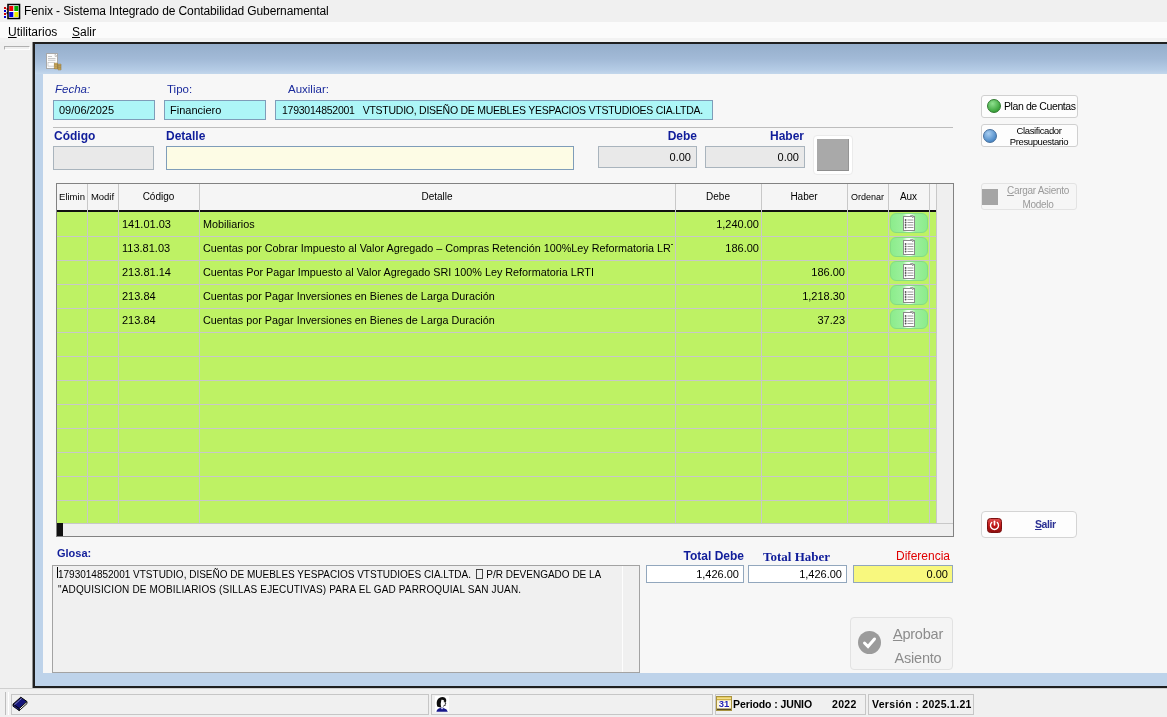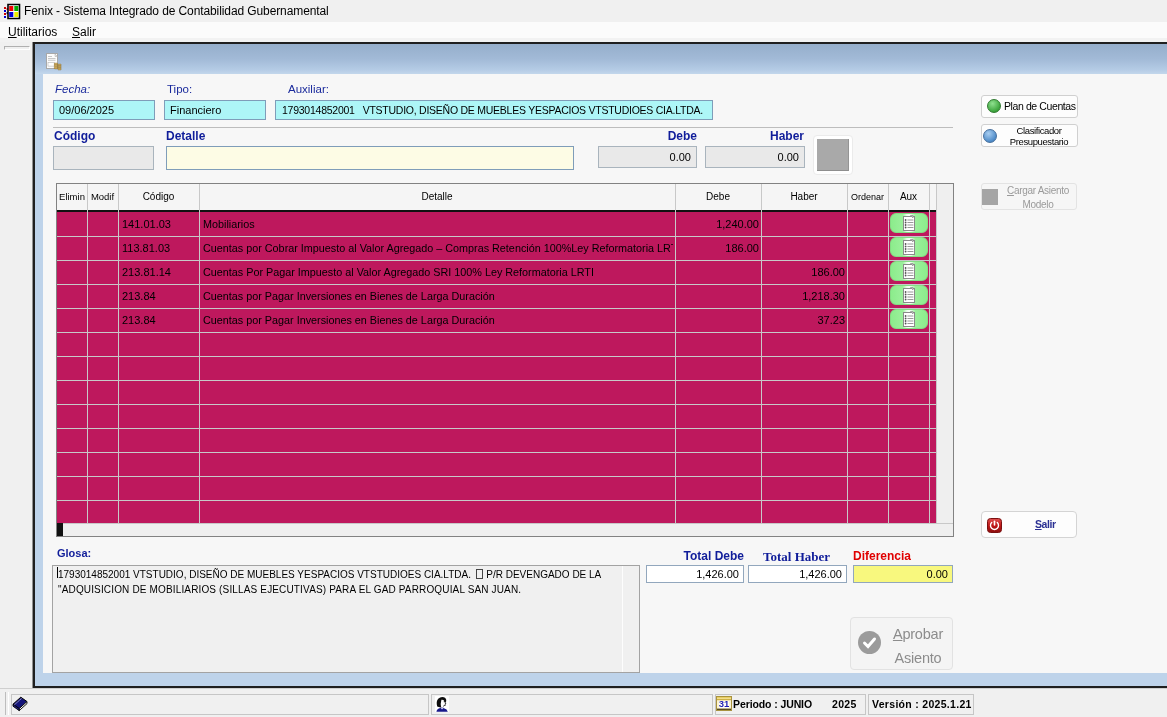--- a/index.html
+++ b/index.html
@@ -90,21 +90,21 @@
   <div class="abs blbl" style="left:166px;top:129px;font-size:12px;">Detalle</div>
   <div class="abs blbl" style="left:598px;top:129px;width:99px;text-align:right;font-size:12px;">Debe</div>
   <div class="abs blbl" style="left:705px;top:129px;width:99px;text-align:right;font-size:12px;">Haber</div>
   <div class="abs gfld" style="left:53px;top:146px;width:101px;height:24px;"></div>
   <div class="abs fld" style="left:166px;top:146px;width:408px;height:24px;background:#fdfce5;"></div>
   <div class="abs gfld" style="left:598px;top:146px;width:99px;height:22px;line-height:20px;text-align:right;padding-right:5px;">0.00</div>
   <div class="abs gfld" style="left:705px;top:146px;width:100px;height:22px;line-height:20px;text-align:right;padding-right:5px;">0.00</div>
   <div class="abs" style="left:813px;top:135px;width:40px;height:40px;background:#fff;border:1px solid #ebebeb;border-radius:4px;box-sizing:border-box;"></div>
   <div class="abs" style="left:817px;top:139px;width:32px;height:32px;background:#a9a9a9;border-right:1px solid #949494;border-bottom:1px solid #8e8e8e;box-sizing:border-box;"></div>
 
-  <div id="grid" class="abs" style="left:56px;top:183px;width:898px;height:354px;background:#be185d;border:1px solid #828282;box-sizing:border-box;font-size:11px;color:#000;">
+  <div id="grid" class="abs" style="left:56px;top:183px;width:898px;height:354px;background:#bef264;border:1px solid #828282;box-sizing:border-box;font-size:11px;color:#000;">
 
     <div class="abs" style="left:0;top:0;width:879px;height:26px;background:#f5f5f5;border-bottom:2px solid #111;box-sizing:content-box;"></div>
     <div class="abs ghd" style="left:0;top:0;width:30px;font-size:9.5px;">Elimin</div>
     <div class="abs ghd" style="left:30px;top:0;width:31px;font-size:9.5px;">Modif</div>
     <div class="abs ghd" style="left:61px;top:0;width:81px;">Código</div>
     <div class="abs ghd" style="left:142px;top:0;width:476px;">Detalle</div>
     <div class="abs ghd" style="left:618px;top:0;width:86px;">Debe</div>
     <div class="abs ghd" style="left:704px;top:0;width:86px;">Haber</div>
     <div class="abs ghd" style="left:790px;top:0;width:41px;font-size:9px;">Ordenar</div>
     <div class="abs ghd" style="left:831px;top:0;width:41px;">Aux</div>
@@ -190,21 +190,21 @@
     </defs>
   </svg>
 
   <div class="abs blbl" style="left:57px;top:547px;">Glosa:</div>
   <div class="abs" style="left:52px;top:565px;width:588px;height:108px;background:#f0f0f0;border:1px solid #a3a3a3;box-sizing:border-box;font-size:10px;color:#000;padding:1px 0 0 5px;line-height:15px;white-space:nowrap;">1793014852001 VTSTUDIO, DISEÑO DE MUEBLES YESPACIOS VTSTUDIOES CIA.LTDA.&nbsp;&nbsp;<span style="display:inline-block;width:5px;height:8px;border:1px solid #444;vertical-align:-1px;"></span> P/R DEVENGADO DE LA<br><span style="letter-spacing:0.15px;">"ADQUISICION DE MOBILIARIOS (SILLAS EJECUTIVAS) PARA EL GAD PARROQUIAL SAN JUAN.</span></div>
   <div class="abs" style="left:57px;top:567px;width:1px;height:11px;background:#000;"></div>
   <div class="abs" style="left:622px;top:566px;width:1px;height:106px;background:#fdfdfd;"></div>
 
   <div class="abs blbl" style="left:646px;top:549px;width:98px;text-align:right;font-size:12px;">Total Debe</div>
   <div class="abs blbl" style="left:748px;top:549px;width:97px;text-align:center;font-size:13px;font-family:Liberation Serif, serif;">Total Haber</div>
-  <div class="abs" style="left:853px;top:549px;width:97px;text-align:left;font-size:12px;font-weight:bold;color:#e00000;">Diferencia</div>
+  <div class="abs" style="left:853px;top:549px;width:97px;text-align:right;font-size:12px;font-weight:normal;color:#e00000;">Diferencia</div>
   <div class="abs" style="left:646px;top:565px;width:98px;height:18px;background:#fff;border:1px solid #92a7bd;box-sizing:border-box;font-size:11px;text-align:right;line-height:16px;padding-right:4px;">1,426.00</div>
   <div class="abs" style="left:748px;top:565px;width:99px;height:18px;background:#fff;border:1px solid #92a7bd;box-sizing:border-box;font-size:11px;text-align:right;line-height:16px;padding-right:4px;">1,426.00</div>
   <div class="abs" style="left:853px;top:565px;width:100px;height:18px;background:#f8f87e;border:1px solid #92a7bd;box-sizing:border-box;font-size:11px;text-align:right;line-height:16px;padding-right:4px;">0.00</div>
 
   <div class="abs" style="left:850px;top:617px;width:103px;height:53px;background:#f4f4f4;border:1px solid #e2e2e2;border-radius:4px;box-sizing:border-box;"></div>
   <div class="abs" style="left:858px;top:631px;width:23px;height:23px;border-radius:50%;background:#9b9b9b;"></div>
   <svg class="abs" style="left:862px;top:635px;" width="15" height="15" viewBox="0 0 15 15">
       <path d="M2.5 8 L6 11.5 L12.5 4" stroke="#fff" stroke-width="3" fill="none" stroke-linecap="round"></path>
     </svg>
   <div class="abs" style="left:886px;top:622px;width:64px;text-align:center;font-size:14.5px;color:#8c8c8c;line-height:24px;letter-spacing:-0.2px;"><span style="text-decoration:underline">A</span>probar<br>Asiento</div>
@@ -268,18 +268,18 @@
     <svg width="16" height="15" viewBox="0 0 16 15">
       <rect x="0.5" y="0.5" width="15" height="14" fill="#fbf3d2" stroke="#a8923f" stroke-width="1"></rect>
       <rect x="1" y="1" width="14" height="1.6" fill="#e9cf63"></rect>
       <rect x="1" y="3" width="14" height="1.2" fill="#cdb145"></rect>
       <rect x="1" y="12.6" width="14" height="1.4" fill="#55491f"></rect>
       <rect x="3" y="5" width="10" height="7" fill="#fff" opacity="0.85"></rect>
       <text x="8" y="11.4" font-size="9.5" font-weight="bold" fill="#1f1fb4" text-anchor="middle" font-family="Liberation Sans, sans-serif">31</text>
     </svg>
   </div>
   <div class="abs" style="left:733px;top:694px;height:21px;line-height:21px;font-size:10.5px;font-weight:bold;color:#000;letter-spacing:-0.1px;">Periodo : JUNIO</div>
-  <div class="abs" style="left:832px;top:694px;height:21px;line-height:21px;font-size:10.5px;font-weight:bold;color:#000;letter-spacing:0.3px;">2025</div>
+  <div class="abs" style="left:832px;top:694px;height:21px;line-height:21px;font-size:10.5px;font-weight:bold;color:#000;letter-spacing:0.3px;">2022</div>
 
   <div class="abs" style="left:868px;top:694px;width:106px;height:21px;border:1px solid #c6c6c6;box-sizing:border-box;background:#f0f0f0;"></div>
   <div class="abs" style="left:872px;top:694px;height:21px;line-height:21px;font-size:10.5px;font-weight:bold;color:#000;letter-spacing:0.3px;">Versión : 2025.1.21</div>
 
 </div>
 
 </body></html>

